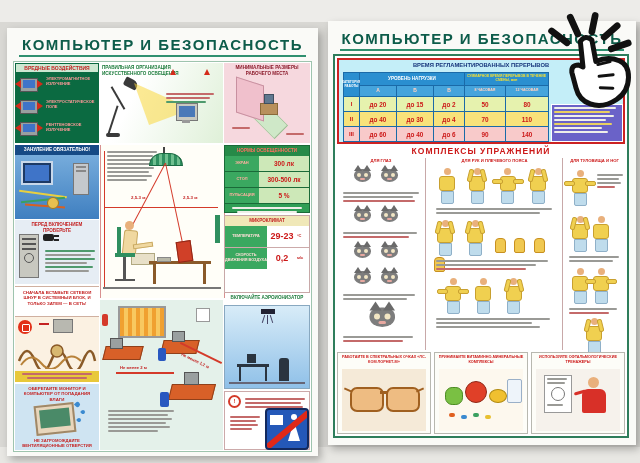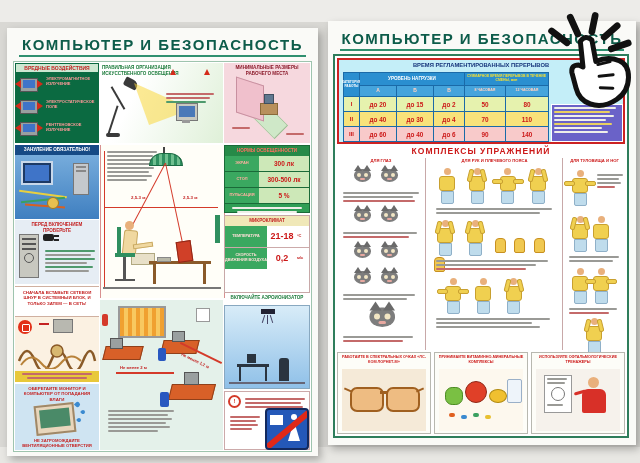--- a/index.html
+++ b/index.html
@@ -258,21 +258,21 @@
         <div>
             <div class="ln w" style="width:70px;margin:3px auto 0;"></div>
             <div class="ln w" style="width:60px;margin:2px auto 0;"></div>
           </div>
       </div>
 
       <div class="a" style="left:210px;top:153px;width:86px;height:78px;background:#fff;border:1px solid #c8a8a8;box-sizing:border-box;">
         <div class="hd" style="background:#f0e8b8;color:#c42222;font-size:4.6px;padding:2px 0;">МИКРОКЛИМАТ</div>
         <div style="display:flex;height:21px;border-bottom:1px solid #caa;">
           <div class="hd" style="width:42px;background:#3aa860;color:#ffe0d8;font-size:3.8px;display:flex;align-items:center;justify-content:center;">ТЕМПЕРАТУРА</div>
-          <div class="cellv" style="flex:1;font-size:9px;">21-18</div>
+          <div class="cellv" style="flex:1;font-size:9px;">29-23</div>
           <div class="hd" style="width:12px;color:#c42222;font-size:4px;display:flex;align-items:center;">°С</div>
         </div>
         <div style="display:flex;height:21px;">
           <div class="hd" style="width:42px;background:#3aa860;color:#ffe0d8;font-size:3.8px;display:flex;align-items:center;justify-content:center;">СКОРОСТЬ ДВИЖЕНИЯ ВОЗДУХА</div>
           <div class="cellv" style="flex:1;font-size:9px;">0,2</div>
           <div class="hd" style="width:12px;color:#c42222;font-size:4px;display:flex;align-items:center;">м/с</div>
         </div>
       </div>
 
       <div class="hd a" style="left:210px;top:233px;width:86px;color:#1a7a3a;font-size:4.6px;">ВКЛЮЧАЙТЕ АЭРОИОНИЗАТОР</div>

